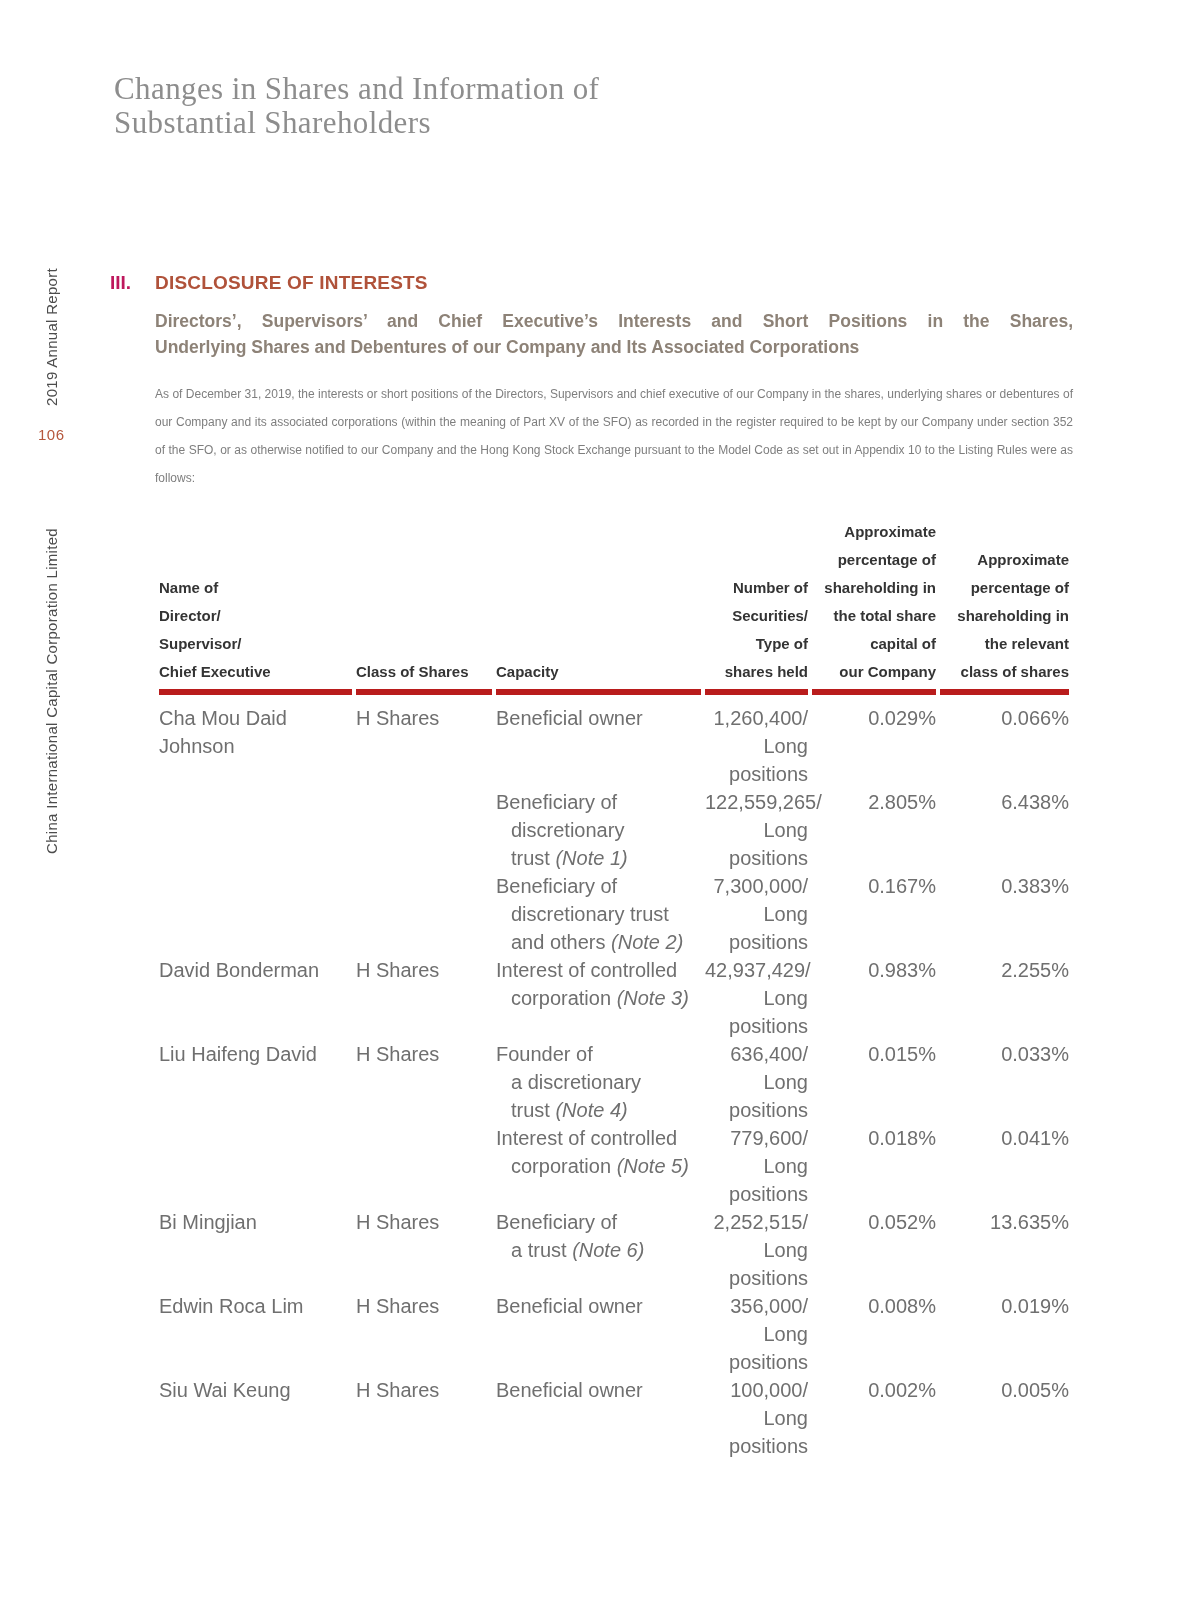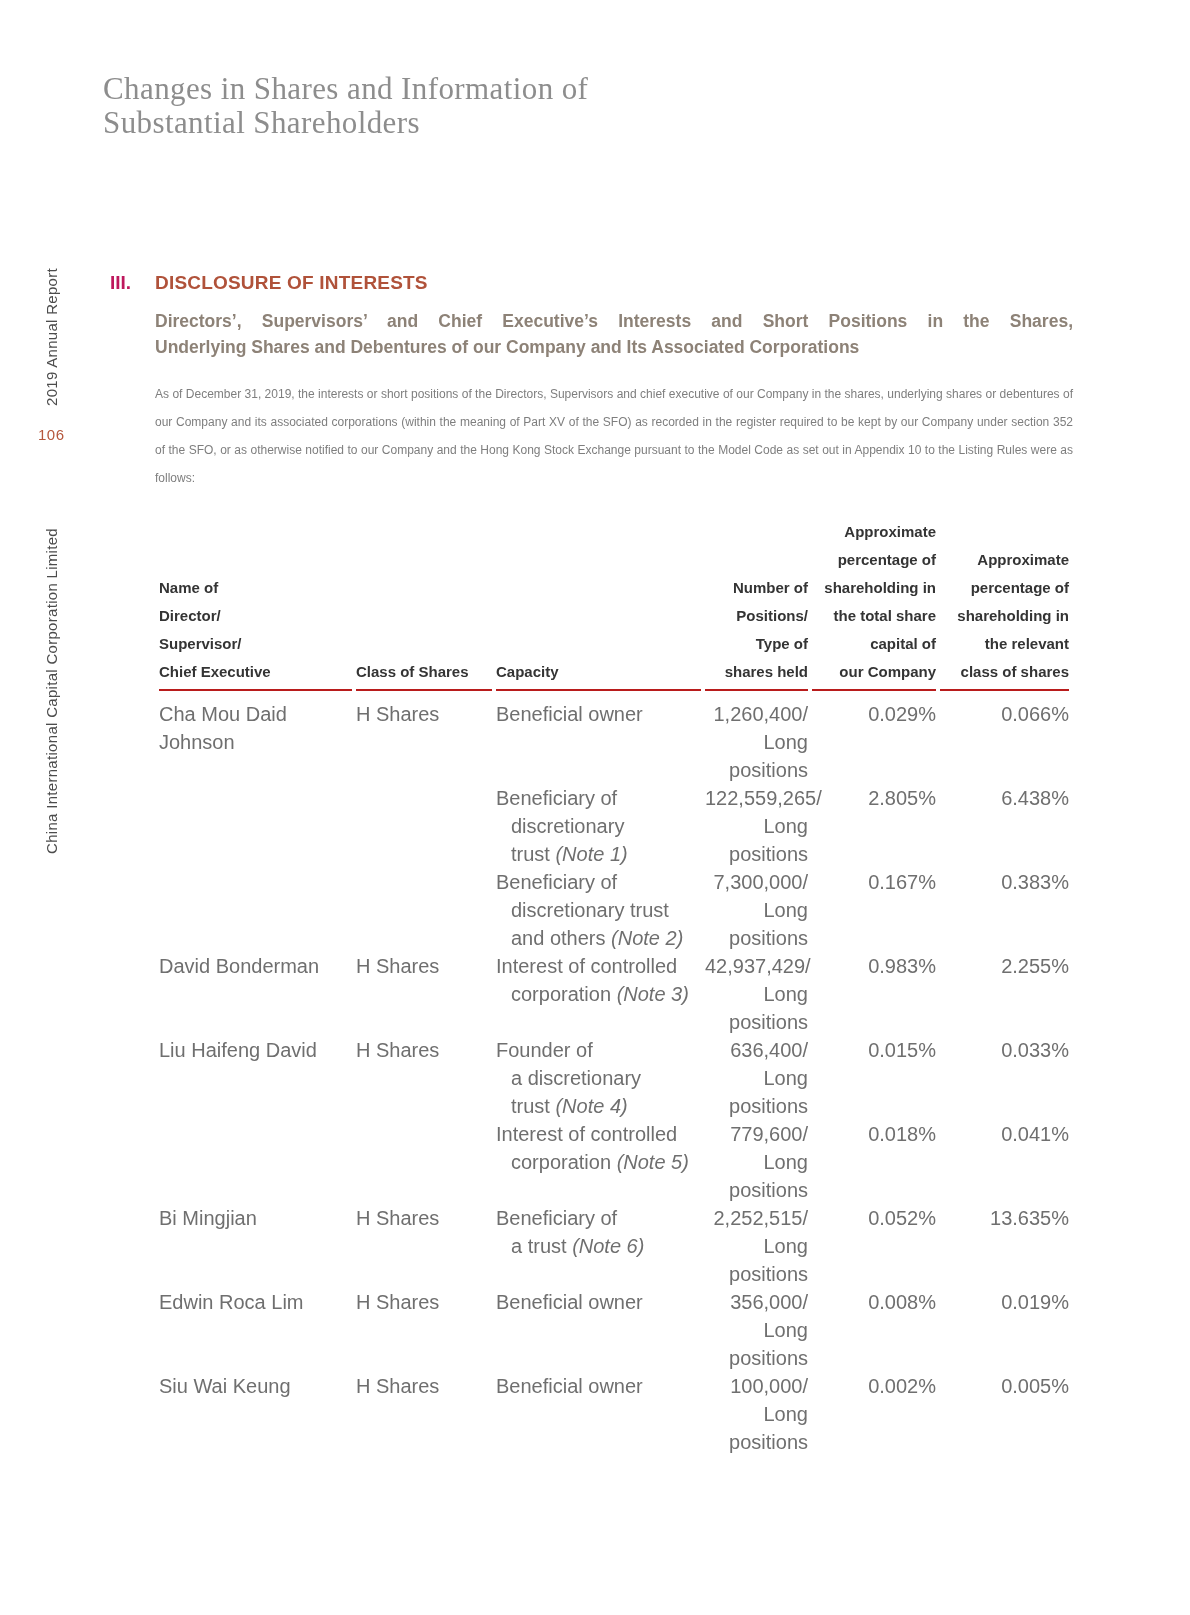--- a/index.html
+++ b/index.html
@@ -14,21 +14,21 @@
   }
   .vtext-report  { left:44px; top:268px; }
   .vtext-company { left:44px; top:528px; }
   .page-number {
     position:absolute; left:38px; top:426px; width:40px;
     font-size:15px; color:#b5573c; letter-spacing:.5px;
   }
 
   
   .doc-title {
-    position:absolute; left:103px; top:72px; width:700px;
+    position:absolute; left:114px; top:72px; width:700px;
     font-family:"Liberation Serif", serif; font-weight:400;
     font-size:31px; line-height:34px; color:#8d8d8d; letter-spacing:.4px;
   }
 
   
   .content { position:absolute; left:110px; top:272px; width:963px; }
 
   .section-head { display:flex; align-items:baseline; }
   .section-num {
     width:45px; flex:0 0 45px;
@@ -51,21 +51,21 @@
   
   table.interests {
     margin:26px 0 0 45px; width:918px;
     border-collapse:separate; border-spacing:4px 0; table-layout:fixed;
   }
   col.c1{width:193px;} col.c2{width:136px;} col.c3{width:205px;}
   col.c4{width:103px;} col.c5{width:124px;} col.c6{width:129px;}
 
   th { padding:0 0 3px 0; vertical-align:bottom; text-align:left;
        font-size:15px; font-weight:bold; line-height:28px; color:#343434;
-       border-bottom:2px solid #b91c1c; }
+       border-bottom:6px solid #b91c1c; }
   td { padding:0; vertical-align:top; text-align:left;
        font-size:20px; line-height:28px; color:#6f6f6f; }
   th:nth-child(n+4), td:nth-child(n+4) { text-align:right; }
   tbody tr:first-child td { padding-top:9px; }
   tbody tr.last td { border-bottom:4px double #6f655b; padding-bottom:13px; }
   td .cont { padding-left:15px; }
   em.note { font-style:italic; }
 </style>
 </head>
 <body>
@@ -113,21 +113,21 @@
               <div>Chief Executive</div>
             </th>
             <th>
               <div>Class of Shares</div>
             </th>
             <th>
               <div>Capacity</div>
             </th>
             <th>
               <div>Number of</div>
-              <div>Positions/</div>
+              <div>Securities/</div>
               <div>Type of</div>
               <div>shares held</div>
             </th>
             <th>
               <div>Approximate</div>
               <div>percentage of</div>
               <div>shareholding in</div>
               <div>the total share</div>
               <div>capital of</div>
               <div>our Company</div>

